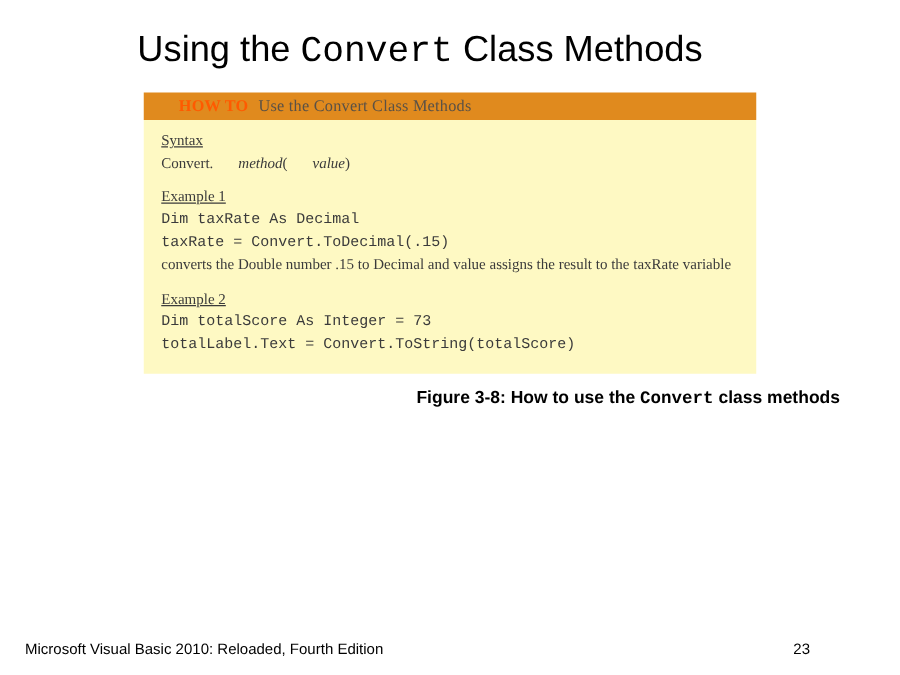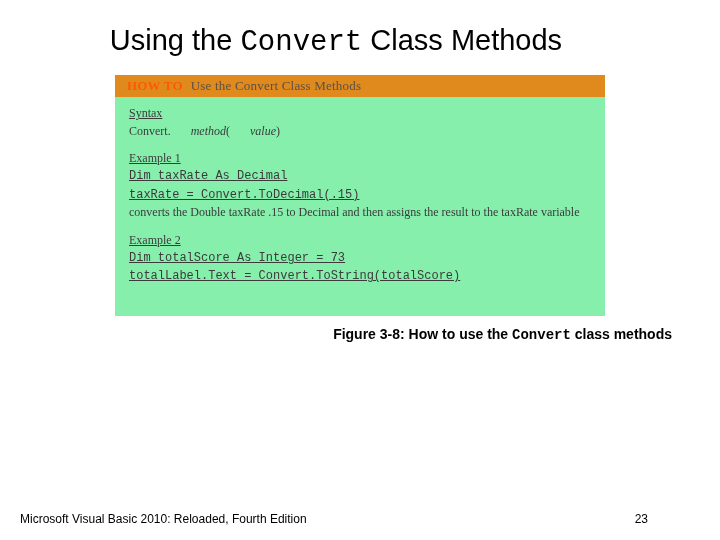--- a/index.html
+++ b/index.html
@@ -29,52 +29,51 @@
   .box-wrap {
     margin: 14px 0 0 115px;
     width: 490px;
   }
   .orange-bar {
     background: #e08a1e;
     height: 22px;
     width: 100%;
     display: flex;
     align-items: center;
-    padding-left: 12px;
+    padding-left: 28px;
     box-sizing: border-box;
     font-size: 13px;
     color: #5a5146;
     font-family: Georgia, "Times New Roman", serif;
     letter-spacing: 0.2px;
   }
   .orange-bar .howto {
     color: #ff5a00;
     font-weight: bold;
     margin-right: 8px;
   }
   .gray-box {
-    background: #86efac;
+    background: #fef9c3;
     padding: 8px 14px 14px 14px;
     font-size: 12px;
     line-height: 1.45;
     font-family: Georgia, "Times New Roman", serif;
     color: #3b3b3b;
   }
   .gray-box .section-label {
     text-decoration: underline;
   }
   .gray-box .bold { font-weight: normal; }
   .gray-box .ital { font-style: italic; margin-left: 20px; }
   .gray-box .mono {
     font-family: "Courier New", Courier, monospace;
     font-size: 12px;
-    text-decoration: underline;
   }
   .gray-box .block { margin-bottom: 10px; }
-  .gray-box .block:last-child { margin-bottom: 16px; }
+  .gray-box .block:last-child { margin-bottom: 0; }
   .caption {
     text-align: right;
     font-size: 14px;
     font-weight: bold;
     margin-top: 10px;
     font-family: Arial, Helvetica, sans-serif;
   }
   .caption .mono {
     font-family: "Courier New", Courier, monospace;
     font-weight: bold;
@@ -108,21 +107,21 @@
 
       <div class="block">
         <span class="section-label">Syntax</span><br>
         <span class="bold">Convert.</span><span class="ital">method</span><span class="bold">(</span><span class="ital">value</span><span class="bold">)</span>
       </div>
 
       <div class="block">
         <span class="section-label">Example 1</span><br>
         <span class="mono">Dim taxRate As Decimal</span><br>
         <span class="mono">taxRate = Convert.ToDecimal(.15)</span><br>
-        <span>converts the Double taxRate .15 to Decimal and then assigns the result to the taxRate variable</span>
+        <span>converts the Double number .15 to Decimal and value assigns the result to the taxRate variable</span>
       </div>
 
       <div class="block">
         <span class="section-label">Example 2</span><br>
         <span class="mono">Dim totalScore As Integer = 73</span><br>
         <span class="mono">totalLabel.Text = Convert.ToString(totalScore)</span><br>
       </div>
 
     </div>
   </div>

